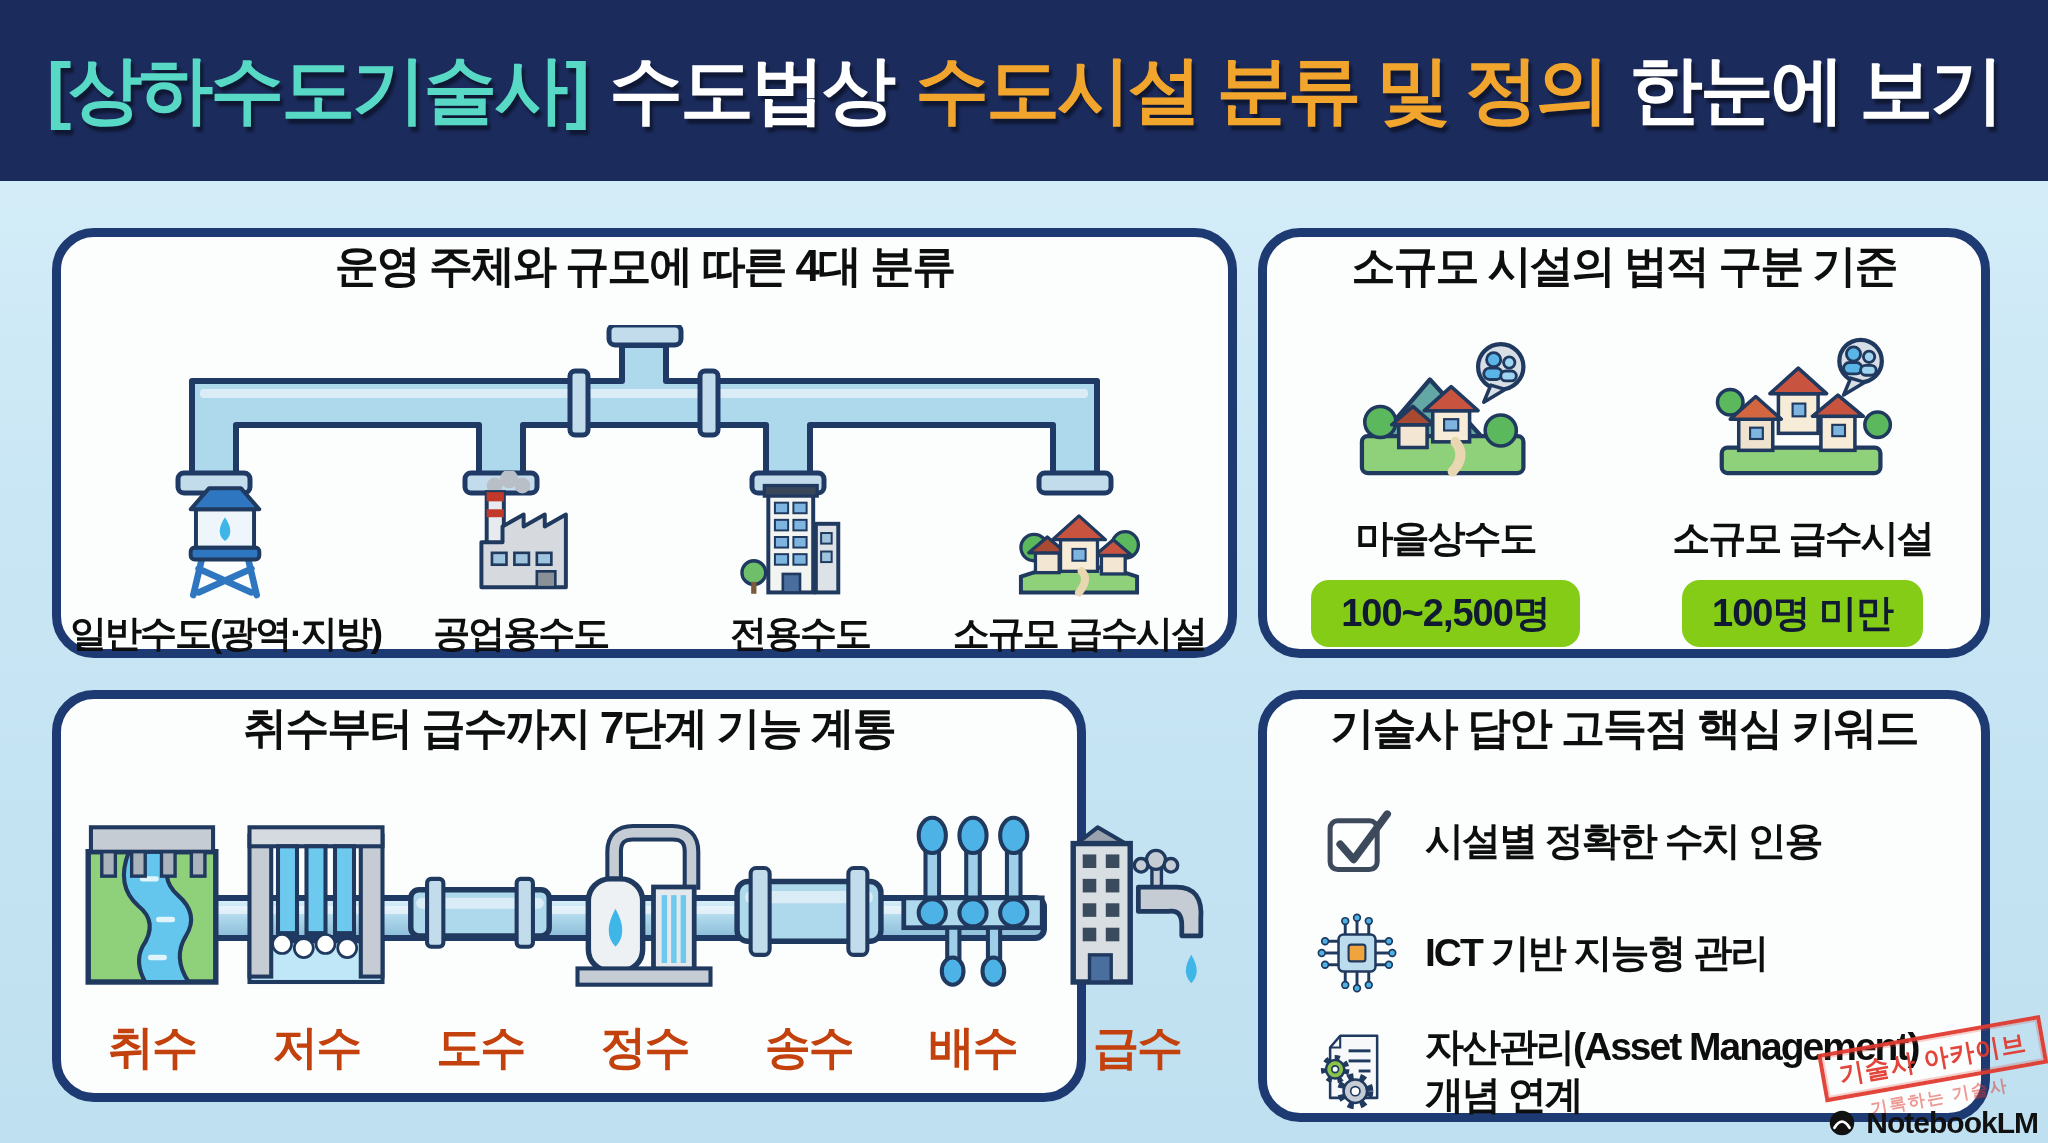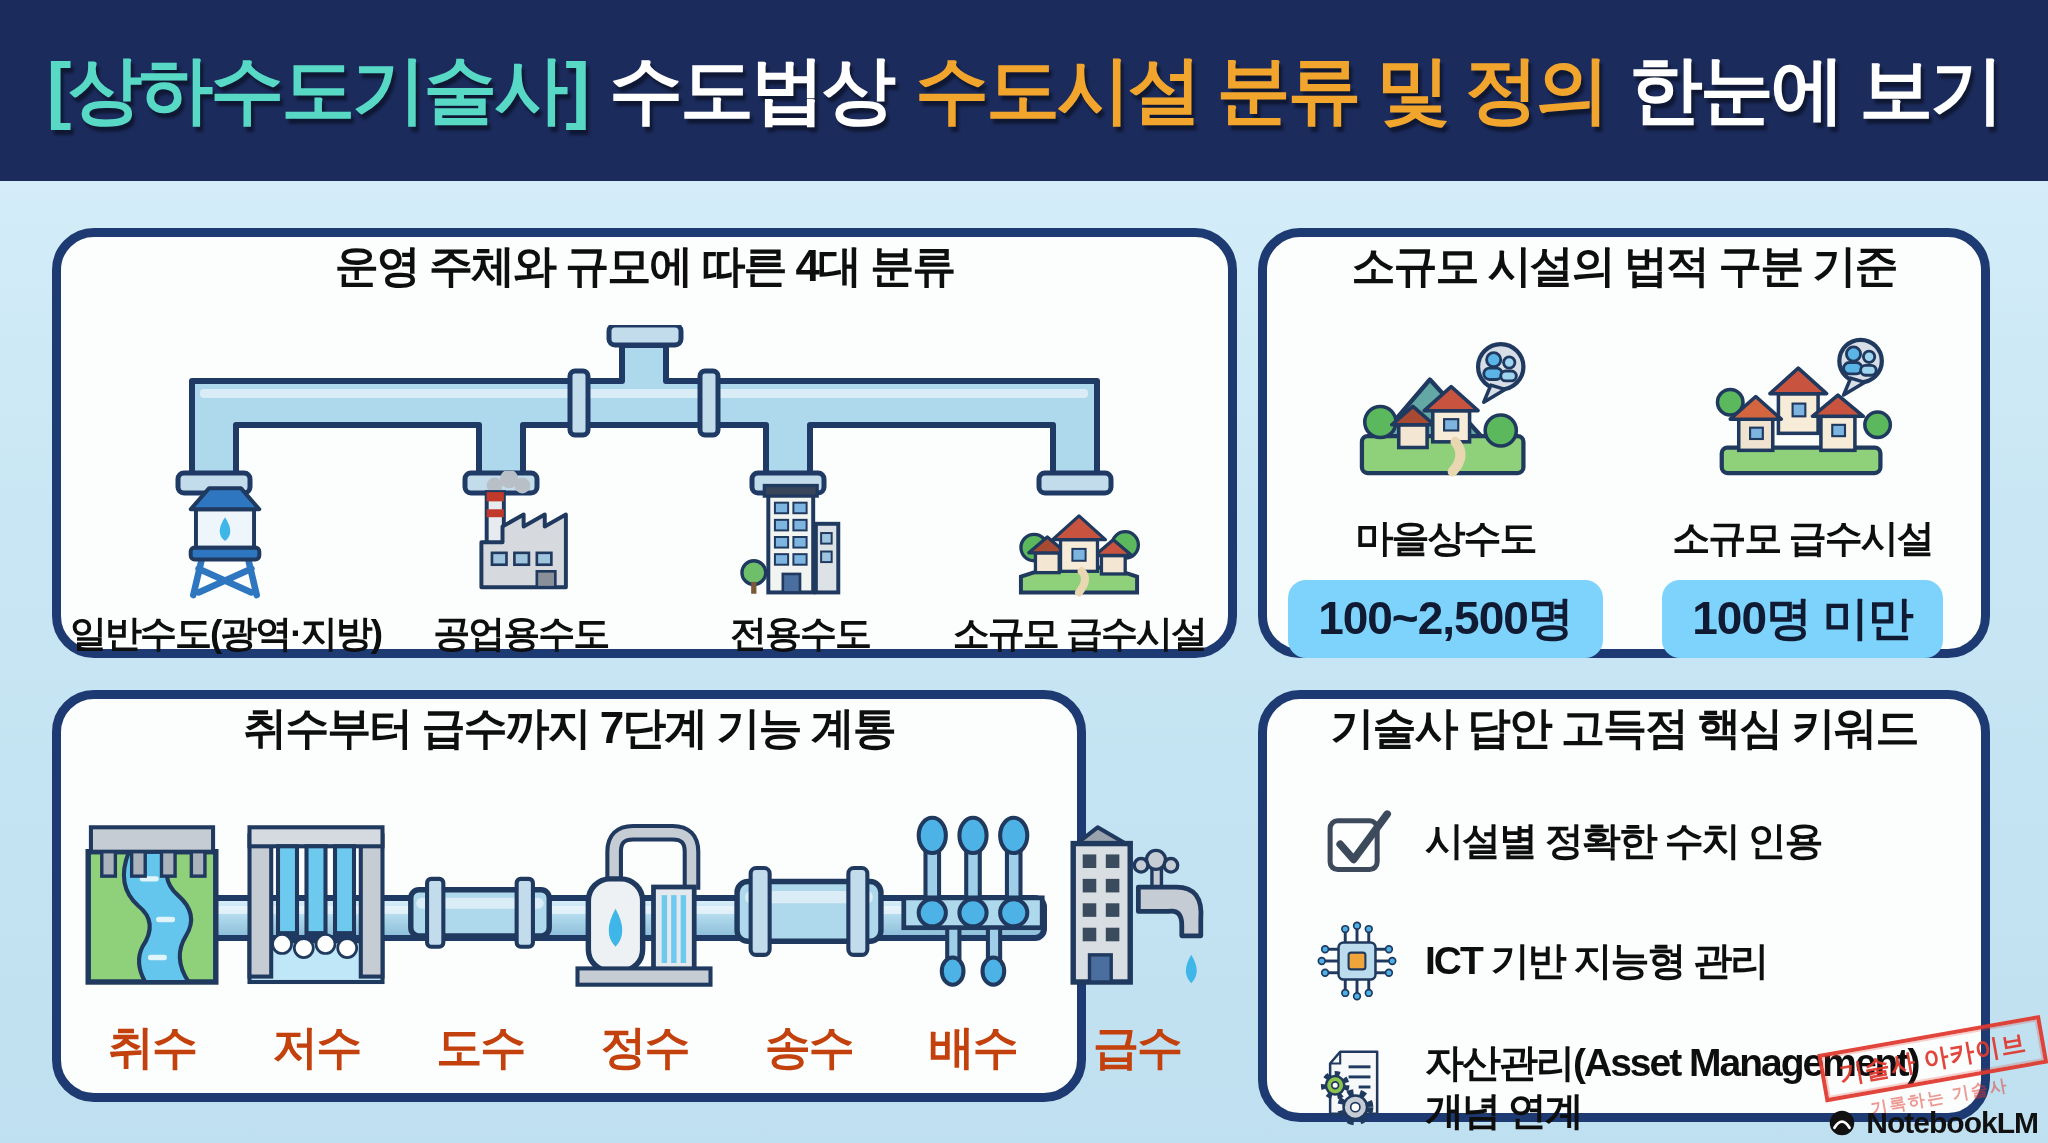--- a/index.html
+++ b/index.html
@@ -47,40 +47,40 @@
   .class-item { flex:1; display:flex; flex-direction:column; align-items:center; }
   .class-item svg { width:132px; height:132px; }
   .class-label { margin-top:6px; font-size:37px; font-weight:800; color:#0e0e0e; letter-spacing:-2px; white-space:nowrap; }
 
   
   .small-items { position:absolute; left:0; top:100px; width:100%; display:flex; }
   .small-item { flex:1; display:flex; flex-direction:column; align-items:center; }
   .small-item svg { width:195px; height:170px; }
   .small-label { margin-top:6px; font-size:38px; font-weight:800; color:#0e0e0e; letter-spacing:-2px; white-space:nowrap; }
   .pill {
-    margin-top:16px; background:#7dd3fc; border-radius:18px;
-    padding:8px 30px; font-size:46px; font-weight:800; color:#101a33;
+    margin-top:16px; background:#84cc16; border-radius:18px;
+    padding:8px 30px; font-size:38px; font-weight:800; color:#101a33;
     letter-spacing:-1px; white-space:nowrap;
   }
 
   
   .pipe-bar {
     position:absolute; left:30px; right:30px; top:196px; height:46px;
     background:linear-gradient(180deg,#d8eefa 0%,#abd5ea 55%,#8fc0da 100%);
     border:6px solid #203a66; border-radius:12px;
   }
   .pipe-bar .shine { position:absolute; left:10px; right:10px; top:5px; height:8px;
     background:rgba(255,255,255,.55); border-radius:4px; }
   .stage-items { position:absolute; left:9px; top:112px; width:1149px; display:flex; }
   .stage-item { flex:1; display:flex; flex-direction:column; align-items:center; }
   .stage-item svg { width:150px; height:190px; }
   .stage-label { margin-top:16px; font-size:46px; font-weight:800; color:#c2410c; letter-spacing:-2px; }
 
   
-  .kw-list { position:absolute; left:48px; right:22px; top:100px; display:flex; flex-direction:column; gap:36px; }
+  .kw-list { position:absolute; left:48px; right:22px; top:100px; display:flex; flex-direction:column; gap:28px; }
   .kw-item { display:flex; align-items:center; gap:26px; }
   .kw-item svg { width:84px; height:84px; flex:0 0 auto; }
   .kw-text { font-size:39px; font-weight:700; color:#0e0e0e; letter-spacing:-2px; line-height:1.22; white-space:nowrap; }
 
   
   .stamp {
     position:absolute; left:1822px; top:1034px; transform:rotate(-10deg);
     color:#e03a2f; text-align:center; opacity:.94;
   }
   .stamp-box {

